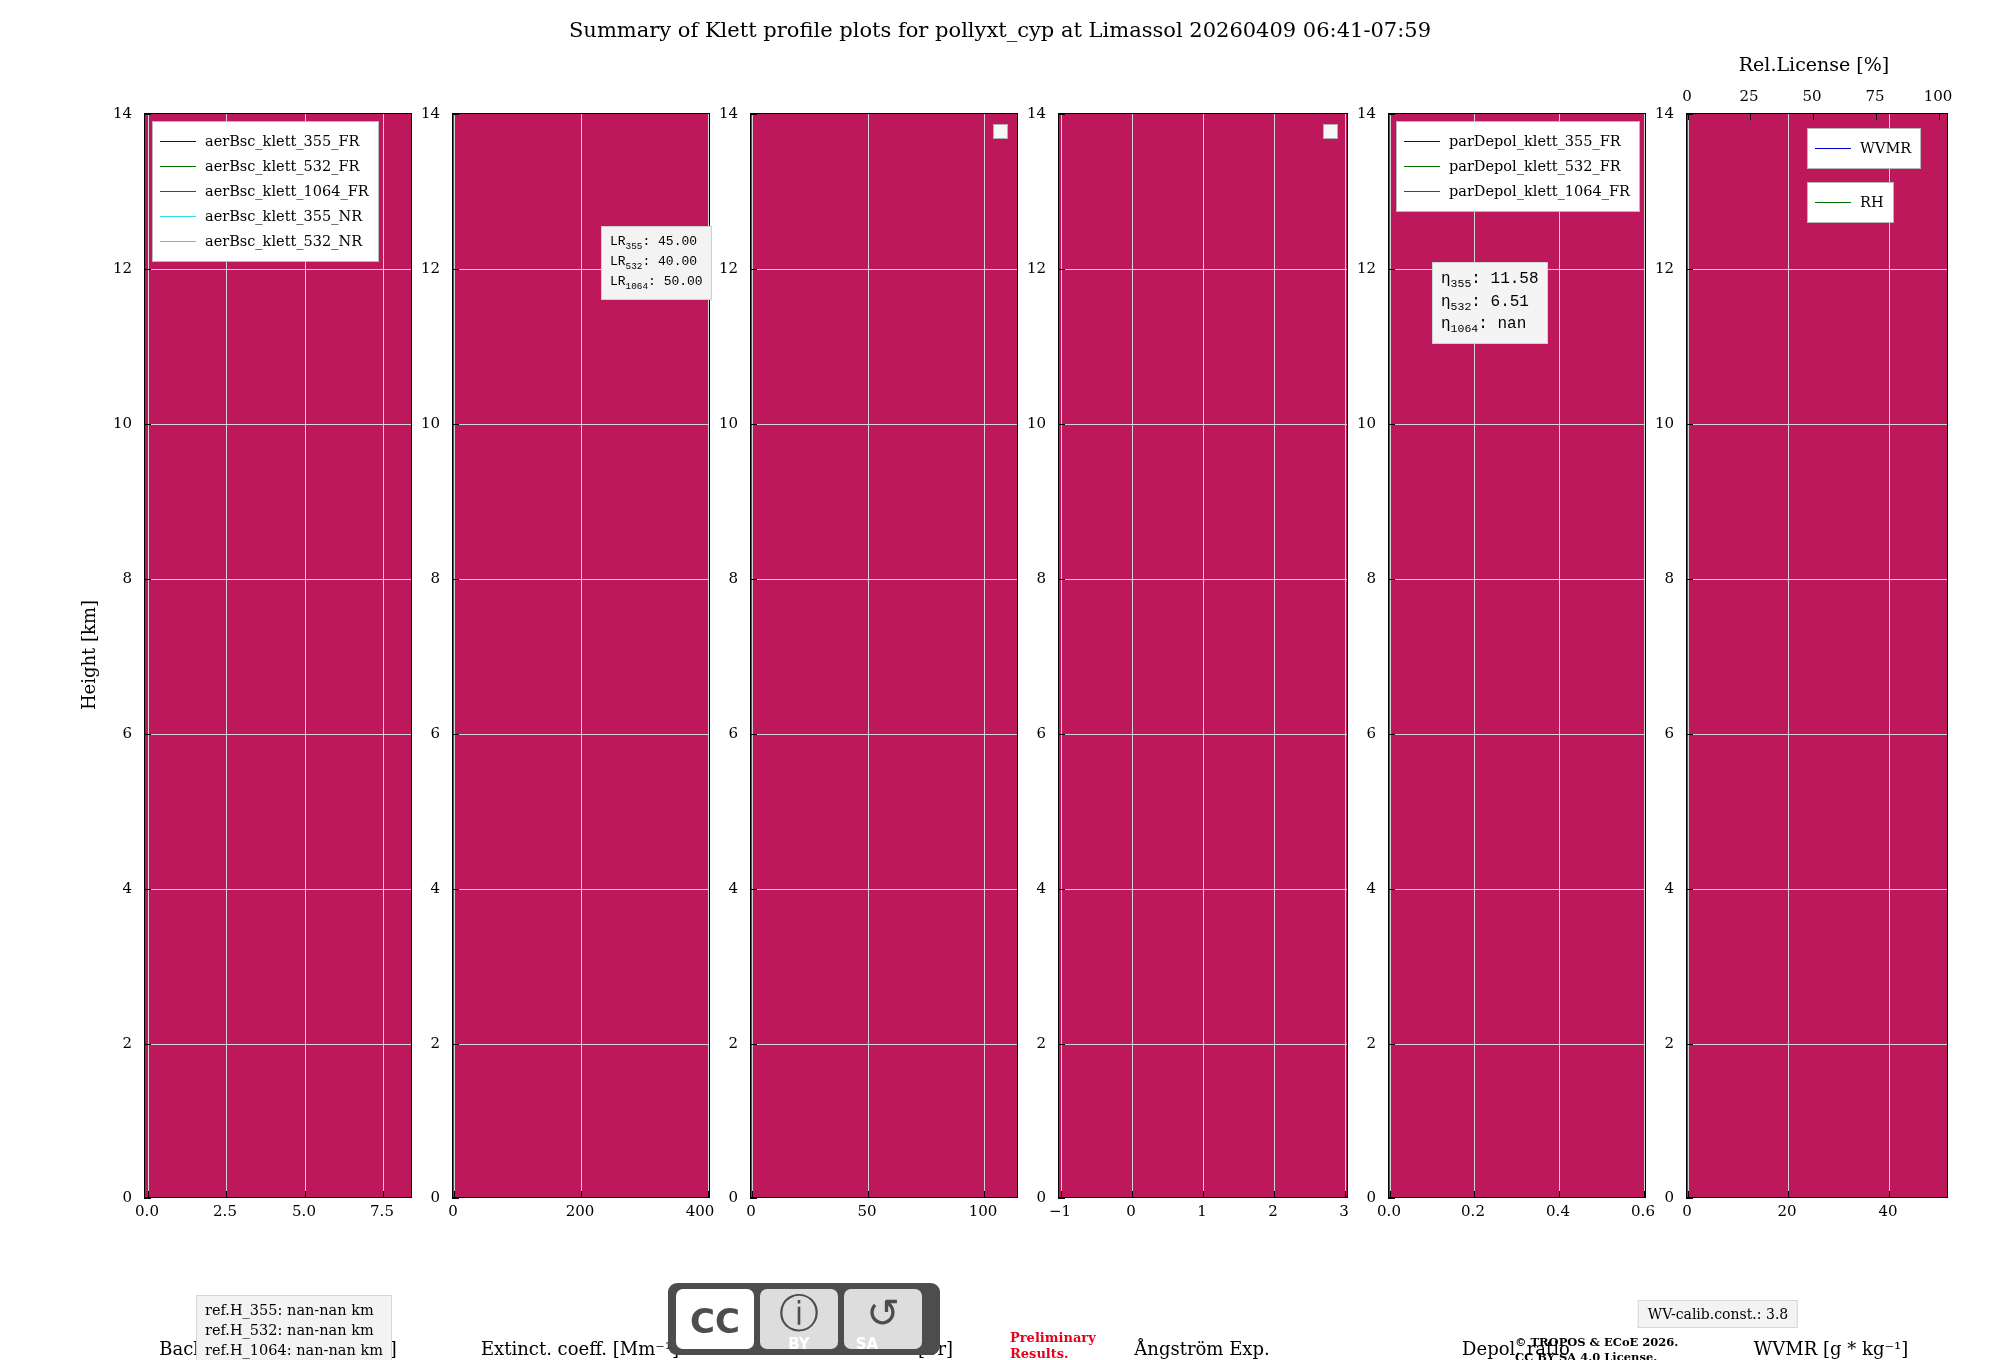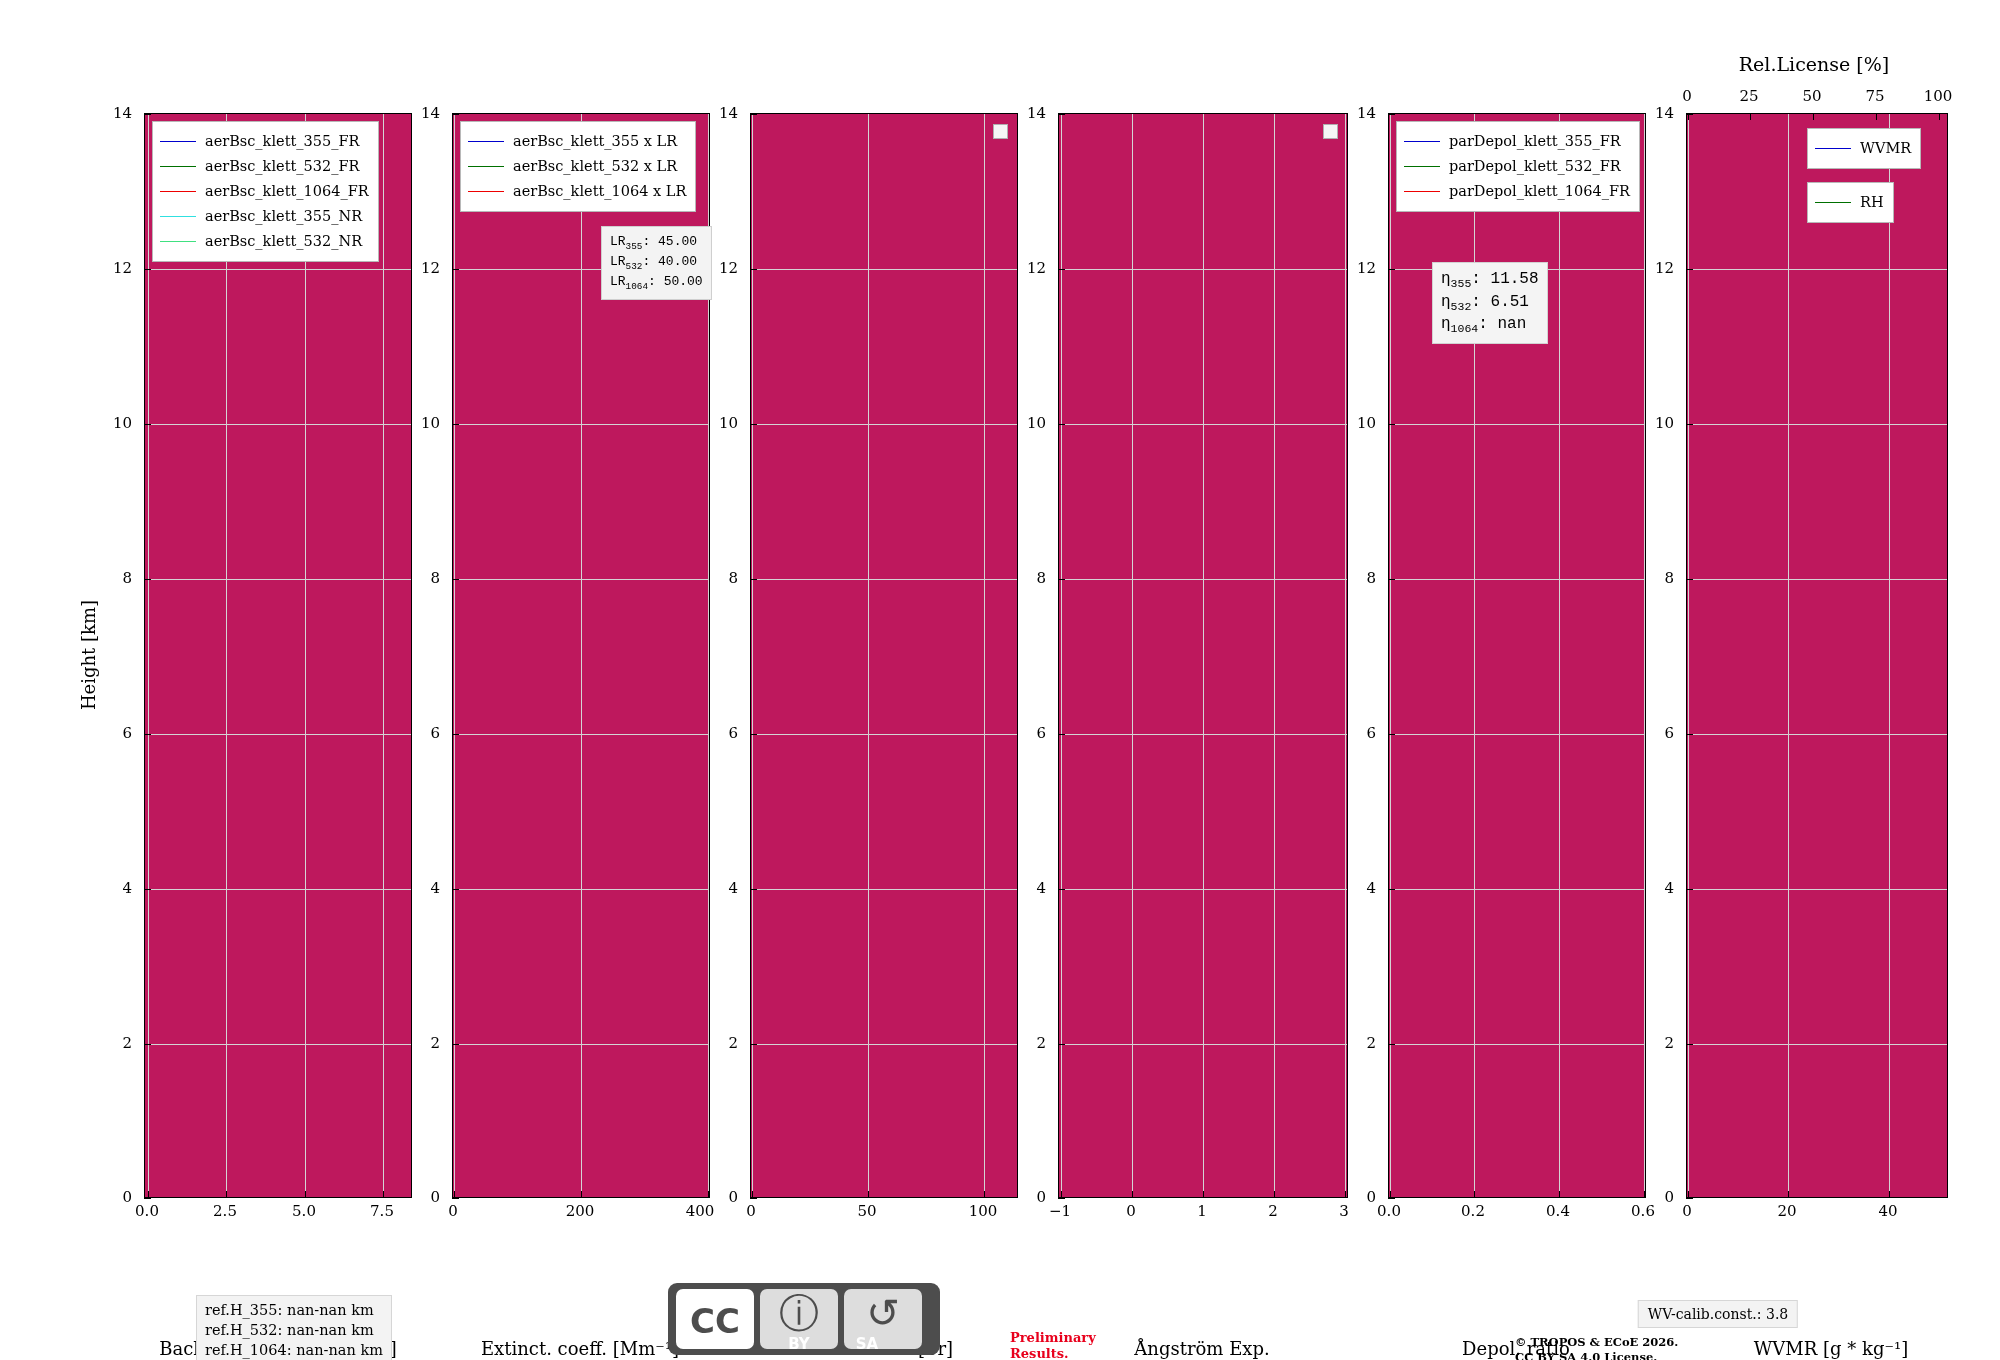--- a/index.html
+++ b/index.html
@@ -70,20 +70,21 @@
   .cc-mid{position:absolute;left:92px;top:6px;width:78px;height:60px;background:#ddd;border-radius:7px;}
   .cc-right{position:absolute;left:176px;top:6px;width:78px;height:60px;background:#ddd;border-radius:7px;}
   .cc-glyph{position:absolute;left:0;right:0;top:2px;text-align:center;font-size:40px;line-height:56px;color:#4d4d4d;font-family:"DejaVu Sans",sans-serif;}
   .cc-cap{position:absolute;bottom:2px;left:0;right:0;text-align:center;color:#fff;font-size:15px;font-weight:bold;font-family:"DejaVu Sans",sans-serif;}
 </style>
 </head>
 <body>
 
 <div id="root">
 
+  <div class="title">Summary of Klett profile plots for pollyxt_cyp at Limassol 20260409 06:41-07:59</div>
 
   <div class="ytitle">Height [km]</div>
 
   <div class="panel" id="p0" style="left:144px;width:268px;">
     <div class="plotbox">
       <div class="gl-h" style="top:155px"></div>
         <div class="gl-h" style="top:310px"></div>
       <div class="gl-h" style="top:465px"></div>
         <div class="gl-h" style="top:620px"></div>
       <div class="gl-h" style="top:775px"></div>
@@ -164,34 +165,20 @@
         <div class="tick-l" style="top:465px"></div>
       <div class="tick-l" style="top:620px"></div>
         <div class="tick-l" style="top:775px"></div>
       <div class="tick-l" style="top:930px"></div>
         <div class="tick-l" style="top:1084px"></div>
 
       <div class="tick-b" style="left:1px"></div>
         <div class="tick-b" style="left:128px"></div>
       <div class="tick-b" style="left:255px"></div>
 
-      <div class="legend" style="left:7px;top:7px;">
-        <div class="row">
-            <span class="swatch" style="border-top-color:#0000cd"></span>
-            <span class="txt">aerBsc_klett_355 x LR</span>
-          </div>
-        <div class="row">
-            <span class="swatch" style="border-top-color:#007000"></span>
-            <span class="txt">aerBsc_klett_532 x LR</span>
-          </div>
-        <div class="row">
-            <span class="swatch" style="border-top-color:#ee0000"></span>
-            <span class="txt">aerBsc_klett_1064 x LR</span>
-          </div>
-      </div>
 
       <div class="infobox" style="left:148px;top:112px;">
         <div><span>LR</span><sub>355</sub><span>: 45.00</span></div>
         <div><span>LR</span><sub>532</sub><span>: 40.00</span></div>
         <div><span>LR</span><sub>1064</sub><span>: 50.00</span></div>
       </div>
     </div>
     <div class="lbl-y" style="top:0px;left:-4px">14</div>
     <div class="lbl-y" style="top:155px;left:-4px">12</div>
     <div class="lbl-y" style="top:310px;left:-4px">10</div>

